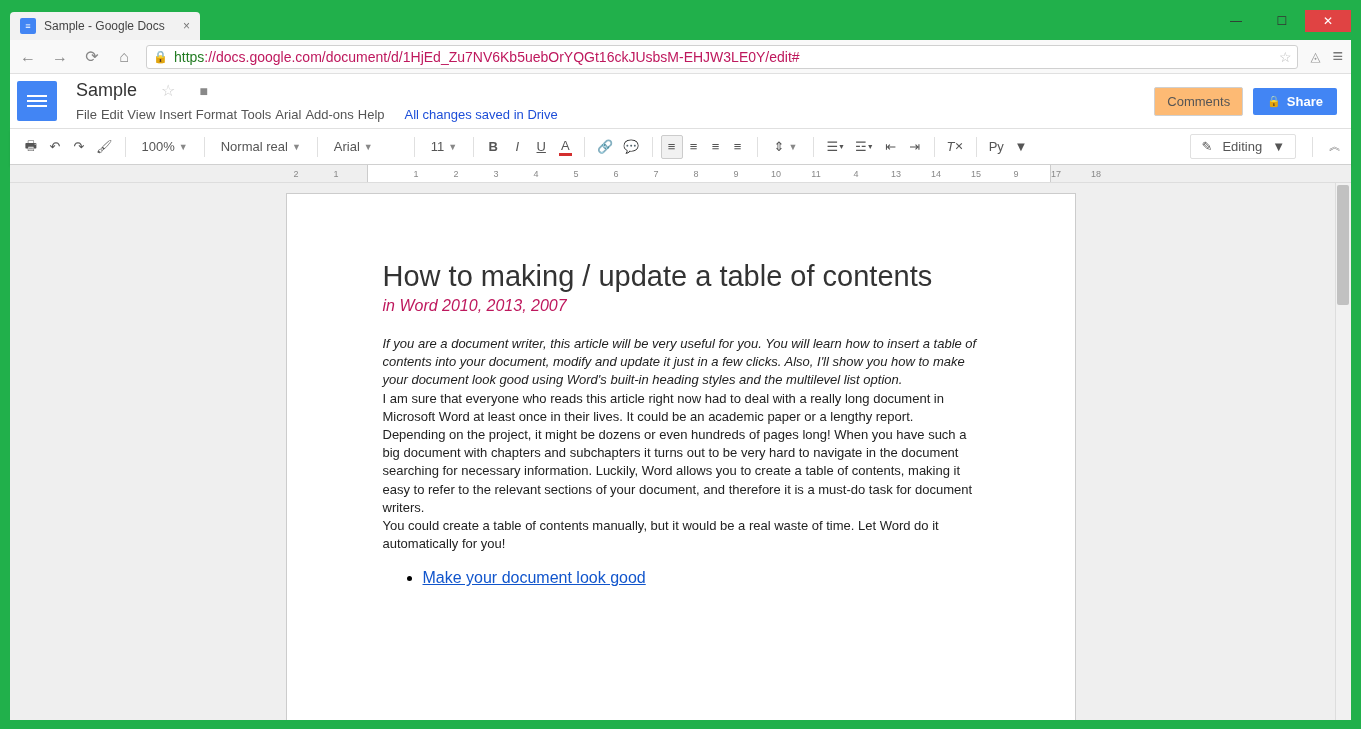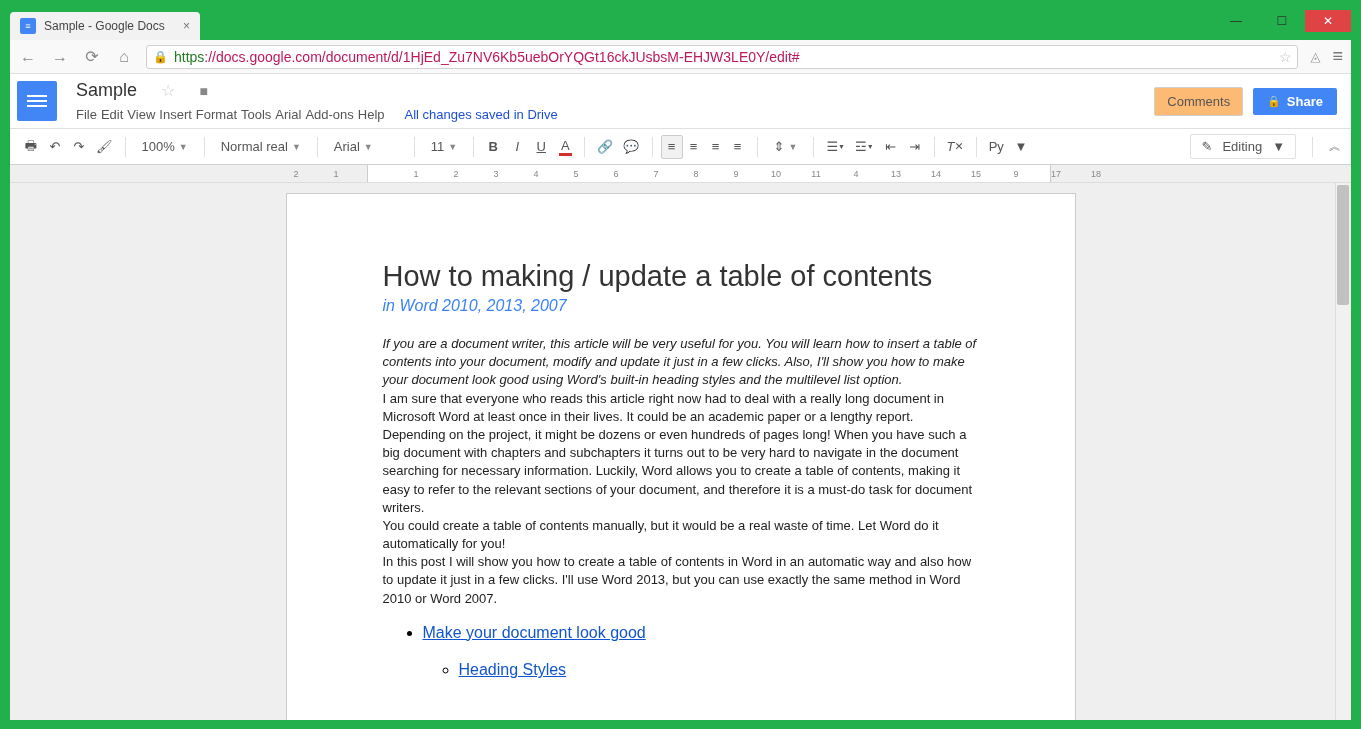--- a/index.html
+++ b/index.html
@@ -61,21 +61,21 @@
 .chev-up { font-size: 12px; color:#888;}
 
 
 .ruler { height: 18px; background: #efefef; border-bottom: 1px solid #ddd; position: relative; font-size: 9px; color: #888; overflow:hidden;}
 .ruler-white { position:absolute; left:357px; right:300px; top:0; bottom:0; background:#fff; border-left:1px solid #ccc; border-right:1px solid #ccc;}
 
 
 .doc-area { background: #efefef; height: calc(100% - 30px - 34px - 54px - 36px - 18px); overflow: auto; position: relative;}
 .page { width: 790px; margin: 10px auto 0; background: #fff; border: 1px solid #ccc; min-height: 900px; padding: 66px 96px; }
 .page h1 { font-family: 'Trebuchet MS', sans-serif; font-size: 29px; font-weight: normal; color: #333; margin-bottom: 4px; }
-.page .subtitle { font-family: 'Trebuchet MS', sans-serif; font-style: italic; color: #3b82f6; font-size: 16px; margin-bottom: 20px; }
+.page .subtitle { font-family: 'Trebuchet MS', sans-serif; font-style: italic; color: #be185d; font-size: 16px; margin-bottom: 20px; }
 .page p { font-size: 13px; line-height: 1.4; color: #222; }
 .page .intro { font-style: italic; }
 .page ul { margin: 12px 0 0 40px; font-size: 16px; line-height: 1.6;}
 .page ul ul { list-style-type: circle; margin-left: 36px;}
 .page a { color: #1155cc; text-decoration: underline; }
 .scrollbar-v { position: absolute; right: 0; top: 0; bottom: 0; width: 16px; background: #f1f1f1; border-left: 1px solid #ddd;}
 .scrollbar-thumb { position: absolute; right: 2px; top: 2px; width: 12px; height: 120px; background: #c1c1c1; border-radius: 2px;}
 
 .ruler-ticks { position:absolute; left:266px; right:0; top:4px; height:10px; display:flex;}
 .rt { width:40px; text-align:center; position:relative;}
@@ -250,27 +250,22 @@
         </div>
 </div>
 
 <div class="doc-area">
   <div class="page">
     <h1>How to making / update a table of contents</h1>
     <div class="subtitle">in Word 2010, 2013, 2007</div>
     <p class="intro">If you are a document writer, this article will be very useful for you. You will learn how to insert a table of contents into your document, modify and update it just in a few clicks. Also, I'll show you how to make your document look good using Word's built-in heading styles and the multilevel list option.</p>
     <p>I am sure that everyone who reads this article right now had to deal with a really long document in Microsoft Word at least once in their lives. It could be an academic paper or a lengthy report. Depending on the project, it might be dozens or even hundreds of pages long! When you have such a big document with chapters and subchapters it turns out to be very hard to navigate in the document searching for necessary information. Luckily, Word allows you to create a table of contents, making it easy to refer to the relevant sections of your document, and therefore it is a must-do task for document writers.</p>
     <p>You could create a table of contents manually, but it would be a real waste of time. Let Word do it automatically for you!</p>
-    <p>In this post I will show you how to create a table of contents in Word in an automatic way and also how to update it just in a few clicks. I'll use Word 2013, but you can use exactly the same method in Word 2010 or Word 2007.</p>
     <ul>
       <li><a href="#">Make your document look good</a>
-        <ul>
-          <li><a href="#">Heading Styles</a></li>
-
-        </ul>
       </li>
 
     </ul>
   </div>
   <div class="scrollbar-v">
     <div class="scrollbar-thumb"></div>
   </div>
 </div>
 
 </div>

